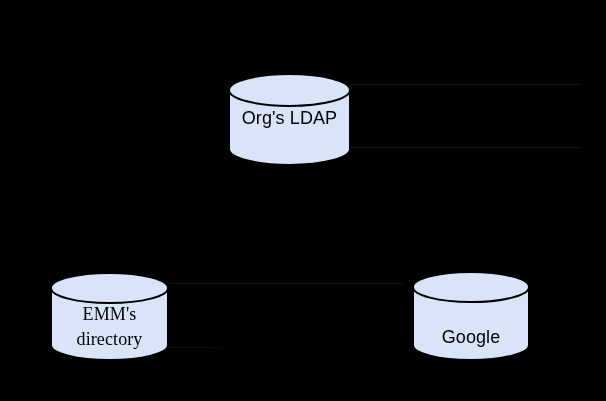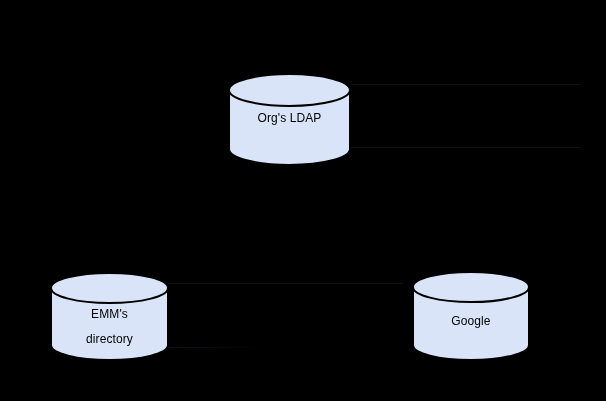--- a/index.html
+++ b/index.html
@@ -28,30 +28,30 @@
     fill: var(--cylinder-fill, #d9e4f8);
     stroke: var(--cylinder-stroke, #000000);
     stroke-width: 2;
   }
   .label {
     position: absolute;
     left: 0;
     width: 100%;
     text-align: center;
     color: var(--label-text, #000000);
-    font-size: 12px;
+    font-size: 18px;
     line-height: 25px;
     letter-spacing: 0.1px;
   }
   .node-ldap   { left: 228px; top: 73px;  width: 123px; height: 93px; }
-  .node-emm    { left: 50px;  top: 272px; width: 119px; height: 89px; }
+  .node-emm    { left: 50px;  top: 272px; width: 119px; height: 89px; font-family: Liberation Serif, serif; }
   .node-google { left: 412px; top: 271px; width: 118px; height: 90px; }
   .node-ldap .label   { top: 33px; }
   .node-emm .label    { top: 30px; }
-  .node-google .label { top: 38px; }
+  .node-google .label { top: 54px; }
   
   .fline {
     position: absolute;
     height: 1px;
     background: var(--faint-line, #10121a);
   }
   .fline-1 { left: 351px; top: 84px;  width: 229px; }
   .fline-2 { left: 351px; top: 147px; width: 229px; }
   .fline-3 { left: 169px; top: 283px; width: 234px; }
   .fline-4 {

